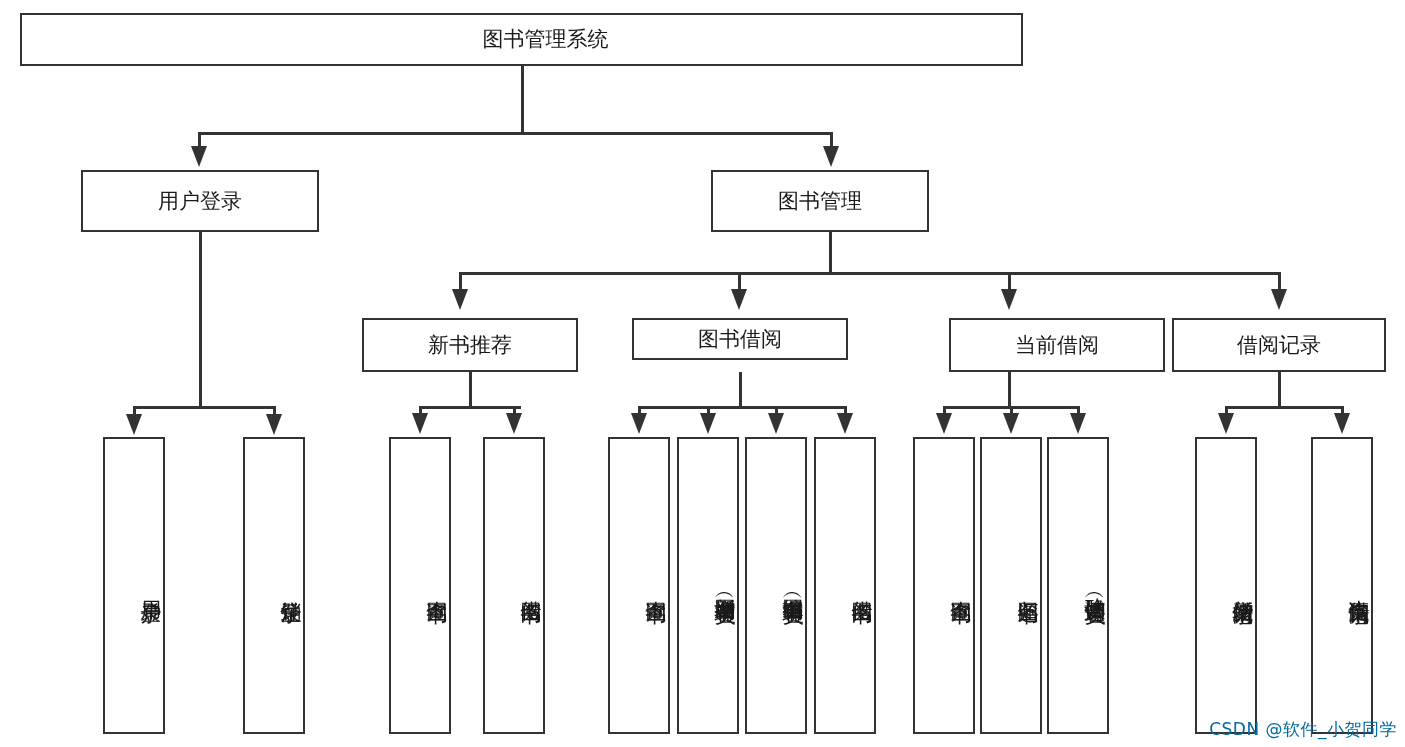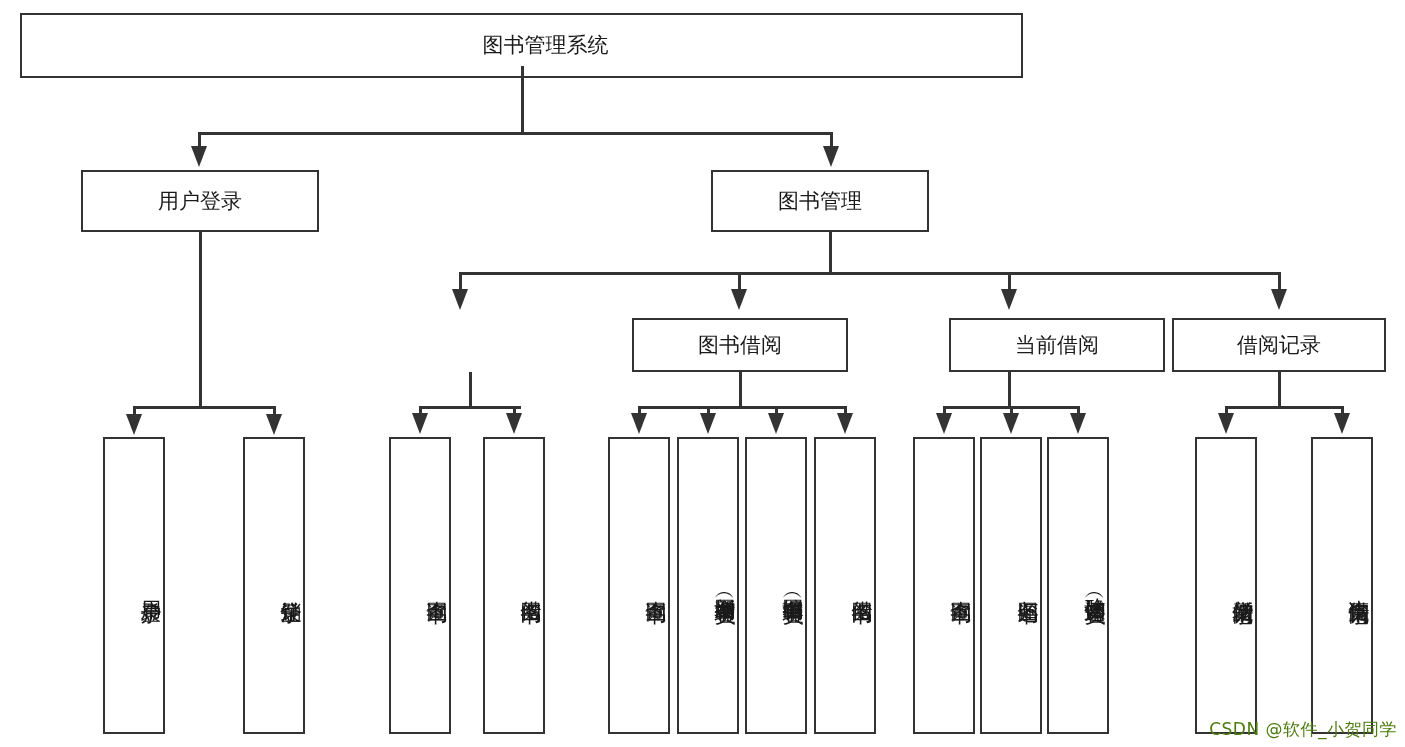--- a/index.html
+++ b/index.html
@@ -56,32 +56,32 @@
     height: 0;
     border-left: 8px solid transparent;
     border-right: 8px solid transparent;
     border-top: 21px solid #333333;
   }
   #watermark {
     position: absolute;
     right: 8px;
     bottom: 6px;
     font-size: 17px;
-    color: #4d7c0f;
+    color: #0369a1;
     white-space: nowrap;
     letter-spacing: 0.5px;
     margin-left: 43px;
   }
 </style>
 </head>
 <body>
 
 <div id="canvas">
 
-  <div class="box h" style="left:20px; top:13px; width:1003px; height:65px;padding-left:48px;">
+  <div class="box h" style="left:20px; top:13px; width:1003px; height:53px;padding-left:48px;">
     <span>图书管理系统</span>
   </div>
 
   <div class="seg v" style="left:521px; top:66px; width:2.5px; height:68px;"></div>
 
   <div class="seg h" style="left:198px; top:132px; width:634px; height:2.5px;"></div>
 
   <div class="seg v" style="left:198px; top:132px; width:2.5px; height:15px;"></div>
   <div class="arrow" style="left:191px; top:146px;"></div>
   <div class="seg v" style="left:830px; top:132px; width:2.5px; height:15px;"></div>
@@ -106,21 +106,24 @@
 
   <div class="seg v" style="left:459px; top:272px; width:2.5px; height:18px;"></div>
   <div class="arrow" style="left:452px; top:289px;"></div>
   <div class="seg v" style="left:738px; top:272px; width:2.5px; height:18px;"></div>
   <div class="arrow" style="left:731px; top:289px;"></div>
   <div class="seg v" style="left:1008px; top:272px; width:2.5px; height:18px;"></div>
   <div class="arrow" style="left:1001px; top:289px;"></div>
   <div class="seg v" style="left:1278px; top:272px; width:2.5px; height:18px;"></div>
   <div class="arrow" style="left:1271px; top:289px;"></div>
 
-  <div class="box h" style="left:632px; top:318px; width:216px; height:54px;">
+  <div class="box h" style="left:362px; top:318px; width:216px; height:54px;">
+    <span>新书推荐</span>
+  </div>
+  <div class="box h" style="left:632px; top:318px; width:216px; height:42px;">
     <span>图书借阅</span>
   </div>
   <div class="box h" style="left:901px; top:318px; width:216px; height:54px;margin-left:48px;">
     <span>当前借阅</span>
   </div>
   <div class="box h" style="left:1172px; top:318px; width:214px; height:54px;">
     <span>借阅记录</span>
   </div>
 
   <div class="seg v" style="left:469px; top:372px; width:2.5px; height:36px;"></div>

